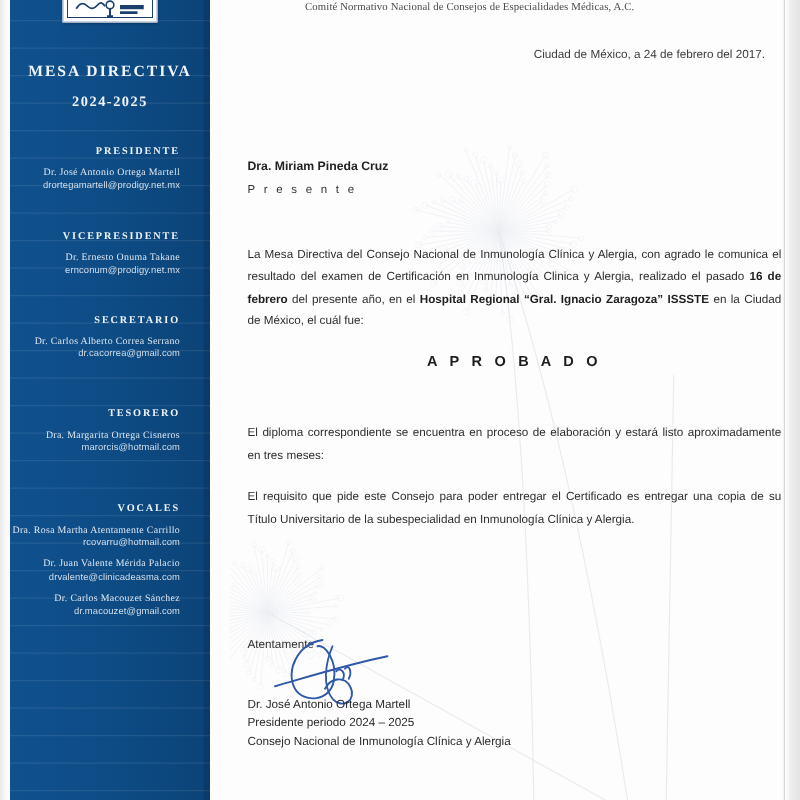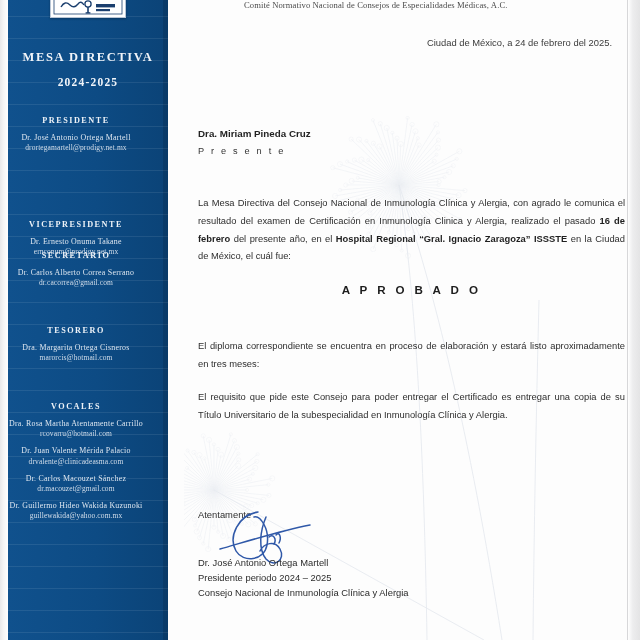--- a/index.html
+++ b/index.html
@@ -102,39 +102,39 @@
     left: 0; top: 76px;
     width: 160px;
     text-align: center;
     font-family: "Liberation Serif", serif;
     font-size: 11.5px;
     font-weight: bold;
     letter-spacing: 1.2px;
     color: #f0f4f9;
   }
 
-  .sb-section { position: absolute; left: 0; width: 136px; text-align: center; }
+  .sb-section { position: absolute; left: 0; width: 136px; text-align: right; }
   .sb-role {
     font-family: "Liberation Serif", serif;
     font-size: 8.2px;
     font-weight: bold;
     letter-spacing: 1.5px;
     color: #eef3f8;
     margin-bottom: 8px;
   }
   .sb-person { margin-bottom: 7px; }
   .sb-name {
     font-family: "Liberation Serif", serif;
     font-size: 7.9px;
     color: #dde6f0;
     line-height: 1.32;
     letter-spacing: 0.25px;
   }
   .sb-mail {
-    font-family: Liberation Serif, serif;
+    font-family: Liberation Sans, sans-serif;
     font-size: 7.5px;
     color: #d3deea;
     line-height: 1.32;
     letter-spacing: 0.1px;
   }
 
   
   .body-area {
     position: absolute;
     left: 184px; top: 0;
@@ -292,21 +292,21 @@
     <div class="sb-years">2024-2025</div>
 
     <div id="sb-sections">
         <div class="sb-section" style="top: 116px;">
           <div class="sb-role">PRESIDENTE</div>
           <div class="sb-person">
             <div class="sb-name">Dr. José Antonio Ortega Martell</div>
             <div class="sb-mail">drortegamartell@prodigy.net.mx</div>
           </div>
         </div>
-        <div class="sb-section" style="top: 184px; margin-top: 36px;">
+        <div class="sb-section" style="top: 184px;">
           <div class="sb-role">VICEPRESIDENTE</div>
           <div class="sb-person">
             <div class="sb-name">Dr. Ernesto Onuma Takane</div>
             <div class="sb-mail">ernconum@prodigy.net.mx</div>
           </div>
         </div>
         <div class="sb-section" style="top: 251px;">
           <div class="sb-role">SECRETARIO</div>
           <div class="sb-person">
             <div class="sb-name">Dr. Carlos Alberto Correa Serrano</div>
@@ -326,24 +326,20 @@
             <div class="sb-name">Dra. Rosa Martha Atentamente Carrillo</div>
             <div class="sb-mail">rcovarru@hotmail.com</div>
           </div>
           <div class="sb-person">
             <div class="sb-name">Dr. Juan Valente Mérida Palacio</div>
             <div class="sb-mail">drvalente@clinicadeasma.com</div>
           </div>
           <div class="sb-person">
             <div class="sb-name">Dr. Carlos Macouzet Sánchez</div>
             <div class="sb-mail">dr.macouzet@gmail.com</div>
-          </div>
-          <div class="sb-person">
-            <div class="sb-name">Dr. Guillermo Hideo Wakida Kuzunoki</div>
-            <div class="sb-mail">guillewakida@yahoo.com.mx</div>
           </div>
         </div>
       </div>
 
     <div class="sidebar-darkedge"></div>
   </aside>
 
   <main class="body-area">
 
     <svg class="watermarks" viewBox="0 0 460 640" aria-hidden="true">
@@ -643,21 +639,21 @@
 
       <g stroke="#e7eaef" stroke-width="0.9" fill="none">
         <path d="M215,185 C 250,290 285,430 318,640"></path>
         <path d="M215,185 C 232,300 240,450 243,640"></path>
         <path d="M30,490 C 120,540 210,590 300,640"></path>
         <path d="M355,300 C 352,420 350,530 349,640"></path>
       </g>
     </svg>
 
     <div class="hdr-committee">Comité Normativo Nacional de Consejos de Especialidades Médicas, A.C.</div>
-    <div class="hdr-date">Ciudad de México, a 24 de febrero del 2025.</div>
+    <div class="hdr-date">Ciudad de México, a 24 de febrero del 2017.</div>
 
     <div class="addressee">Dra. Miriam Pineda Cruz</div>
     <div class="presente">P r e s e n t e</div>
 
     <p class="para p1"><span>La Mesa Directiva del Consejo Nacional de Inmunología Clínica y Alergia, con agrado le comunica el resultado del examen de Certificación en Inmunología Clinica y Alergia, realizado el pasado </span><b>16 de febrero</b><span> del presente año, en el </span><b>Hospital Regional “Gral. Ignacio Zaragoza” ISSSTE</b><span> en la Ciudad de México, el cuál fue:</span></p>
 
     <div class="verdict">A P R O B A D O</div>
 
     <p class="para p2">El diploma correspondiente se encuentra en proceso de elaboración y estará listo aproximadamente en tres meses:</p>
     <p class="para p3">El requisito que pide este Consejo para poder entregar el Certificado es entregar una copia de su Título Universitario de la subespecialidad en Inmunología Clínica y Alergia.</p>

